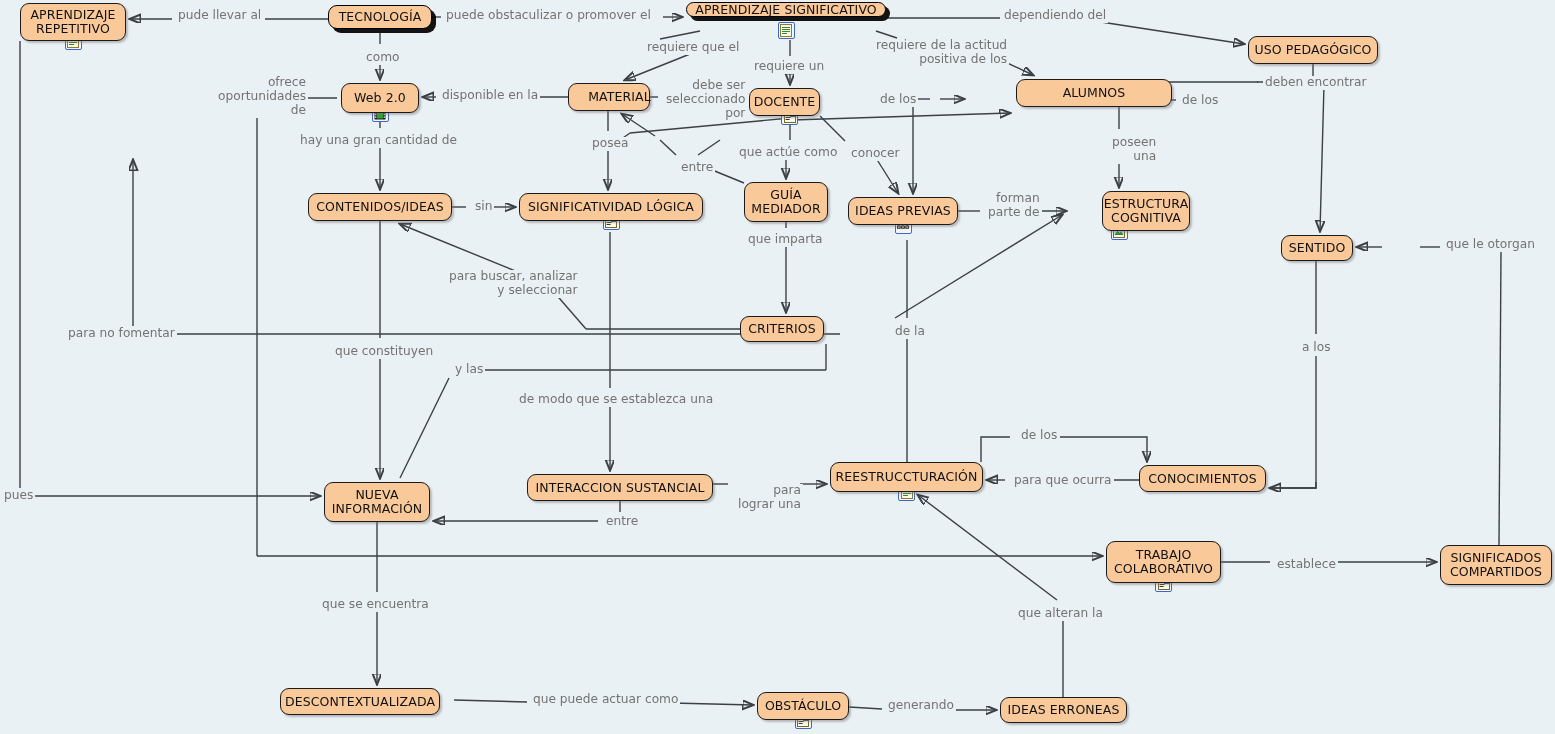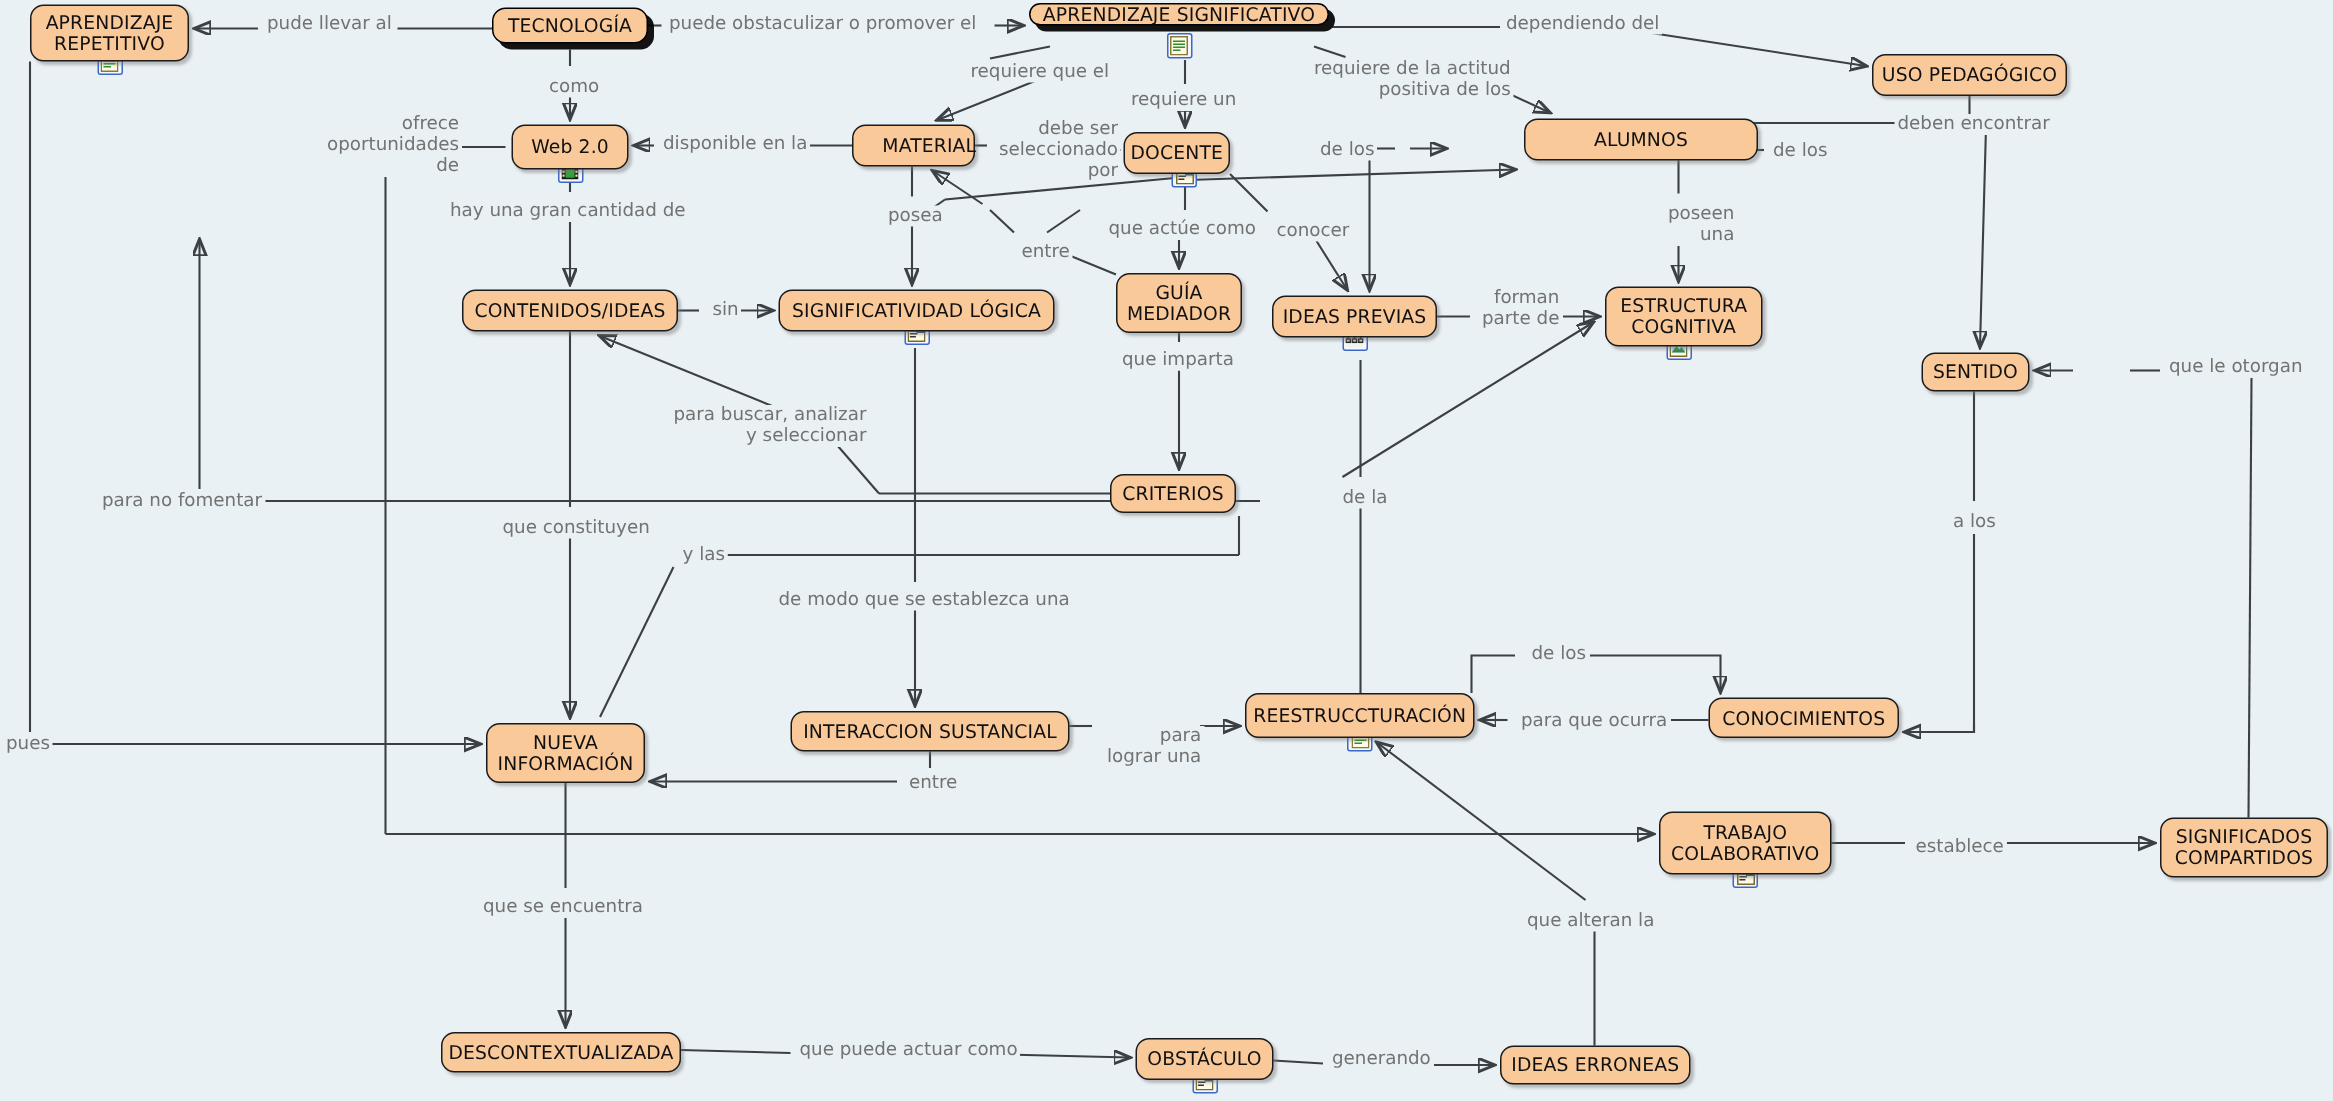--- a/index.html
+++ b/index.html
@@ -364,21 +364,21 @@
         </span>
       </div>
       <div class="resicon" style="left: 1110.5px; top: 223px;">
         <svg width="12" height="13" viewBox="0 0 12 13">
           <rect x="0.5" y="0.5" width="11" height="12" fill="#fffbe6" stroke="#7a6a2a"></rect>
           <rect x="1.5" y="2" width="9" height="8" fill="#aee0f7"></rect>
           <circle cx="3.6" cy="4.1" r="1" fill="#ffd84d"></circle>
           <path d="M1.5 10 L4.6 5.6 L6.6 8 L8 6.3 L10.5 10 Z" fill="#2f8b3a"></path>
         </svg>
       </div>
-      <div class="node" style="left: 1070px; top: 191px; width: 105px; height: 40px;">
+      <div class="node" style="left: 1102px; top: 191px; width: 88px; height: 40px;">
         <span class="lbl">
           <span class="ln">ESTRUCTURA</span>
           <span class="ln">COGNITIVA</span>
         </span>
       </div>
       <div class="node" style="left: 1281px; top: 235px; width: 72px; height: 26px;">
         <span class="lbl">
           <span class="ln">SENTIDO</span>
         </span>
       </div>
@@ -433,21 +433,21 @@
           <span class="ln">TRABAJO</span>
           <span class="ln">COLABORATIVO</span>
         </span>
       </div>
       <div class="node" style="left: 1440px; top: 545px; width: 112px; height: 40px;">
         <span class="lbl">
           <span class="ln">SIGNIFICADOS</span>
           <span class="ln">COMPARTIDOS</span>
         </span>
       </div>
-      <div class="node" style="left: 294px; top: 688px; width: 160px; height: 27px;">
+      <div class="node" style="left: 280px; top: 688px; width: 160px; height: 27px;">
         <span class="lbl">
           <span class="ln">DESCONTEXTUALIZADA</span>
         </span>
       </div>
       <div class="resicon" style="left: 794.5px; top: 712px;">
         <svg width="12" height="13" viewBox="0 0 12 13">
           <rect x="0.5" y="0.5" width="11" height="12" fill="#fffbe6" stroke="#7a6a2a"></rect>
           <rect x="1.6" y="3" width="5" height="1" fill="#333"></rect>
           <rect x="1.6" y="5" width="5" height="1" fill="#333"></rect>
           <rect x="1.6" y="7" width="5" height="1" fill="#333"></rect>

